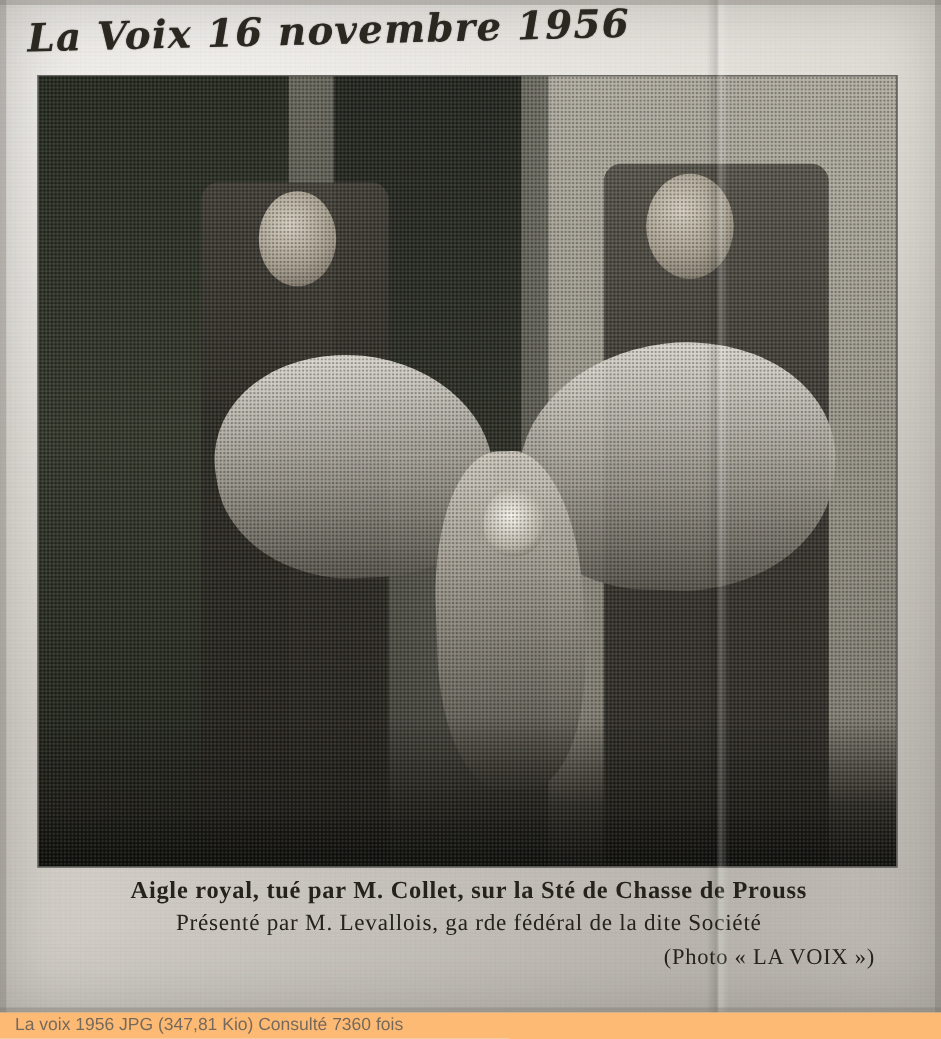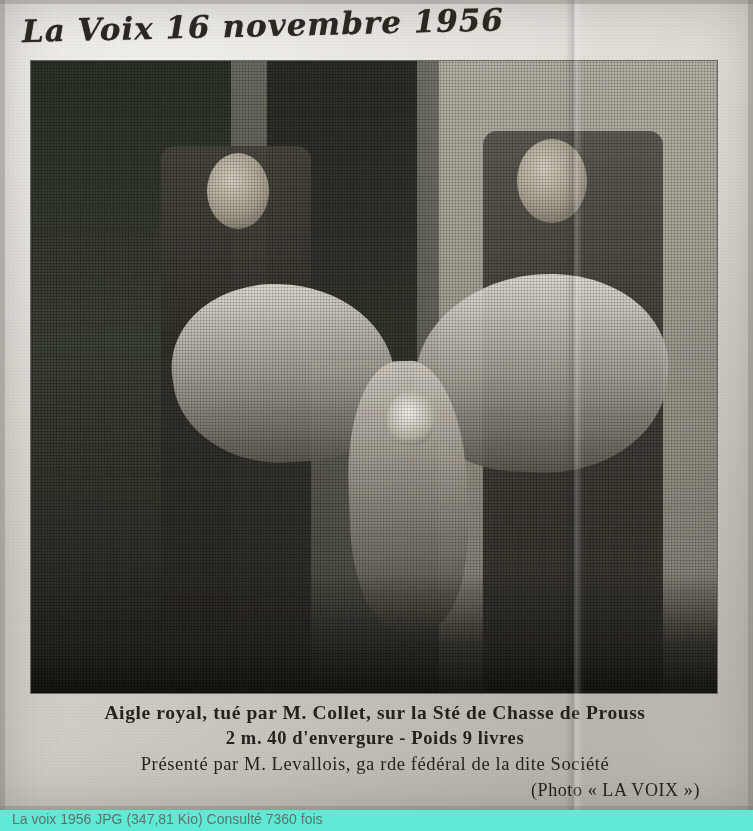--- a/index.html
+++ b/index.html
@@ -200,21 +200,21 @@
   .cap3 { font-size: 18.5px; line-height: 26px; }
   .cap4 { font-size: 18px; line-height: 26px; text-align: right; padding-right: 20px; }
 
   
   .footer-strip {
     position: absolute;
     left: 0;
     top: 810px;
     width: 753px;
     height: 21px;
-    background: #5eead4;
+    background: #fdba74;
     overflow: hidden;
   }
   .footer-text {
     position: absolute;
     left: 12px;
     top: 1px;
     font-family: "Liberation Sans", sans-serif;
     font-size: 14px;
     color: #5e5c58;
     white-space: nowrap;
@@ -259,21 +259,20 @@
         <div class="eagle-body"></div>
         <div class="eagle-head"></div>
 
         <div class="ground"></div>
         <div class="halftone"></div>
       </div>
     </div>
 
     <div class="caption">
       <span class="caption-line cap1">Aigle royal, tué par M. Collet, sur la Sté de Chasse de Prouss</span>
-      <span class="caption-line cap2">2 m. 40 d'envergure - Poids 9 livres</span>
       <span class="caption-line cap3">Présenté par M. Levallois, ga rde fédéral de la dite Société</span>
       <span class="caption-line cap4">(Photo « LA VOIX »)</span>
     </div>
 
     <div class="crease"></div>
     <div class="grain"></div>
 
     <div class="edge-top"></div>
     <div class="edge-bottom"></div>
     <div class="edge-left"></div>

